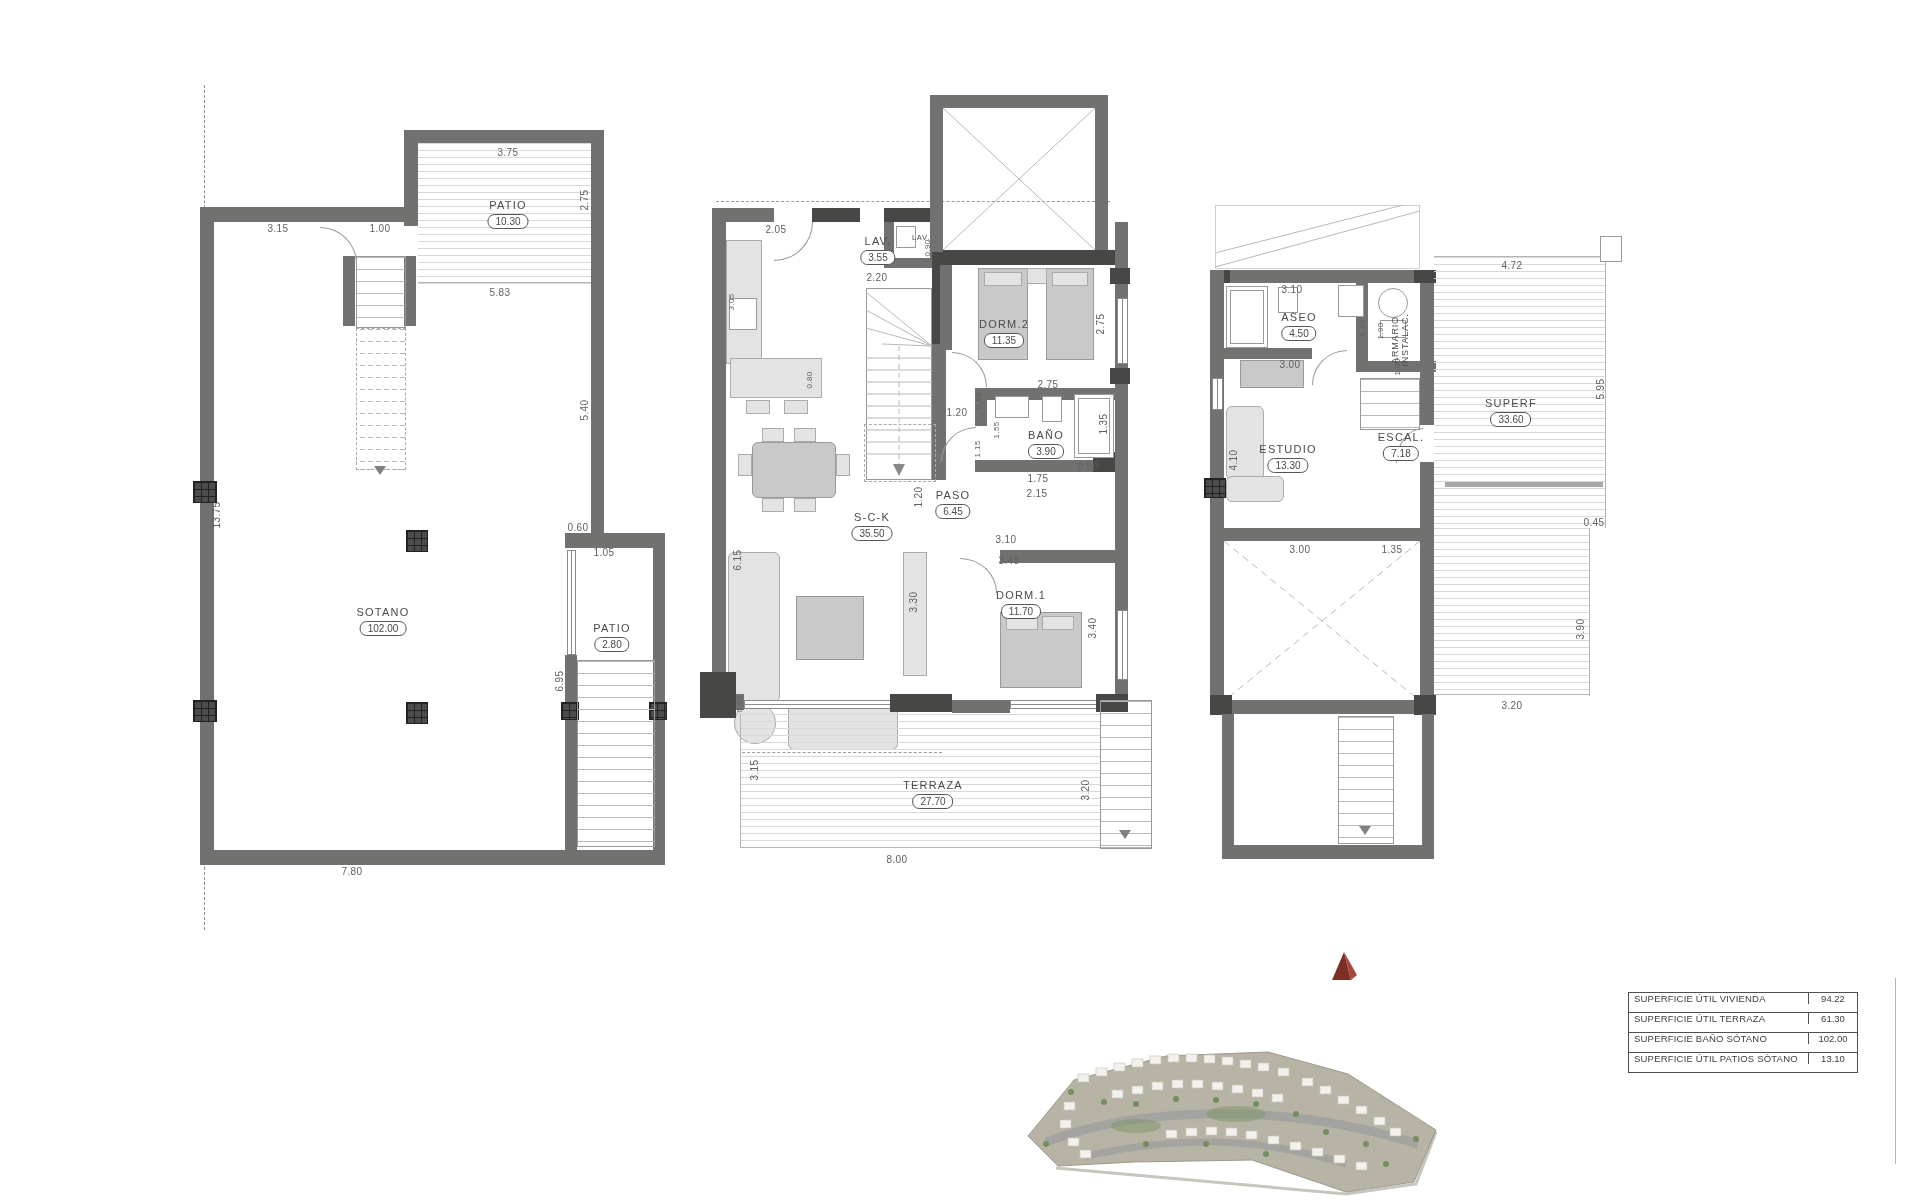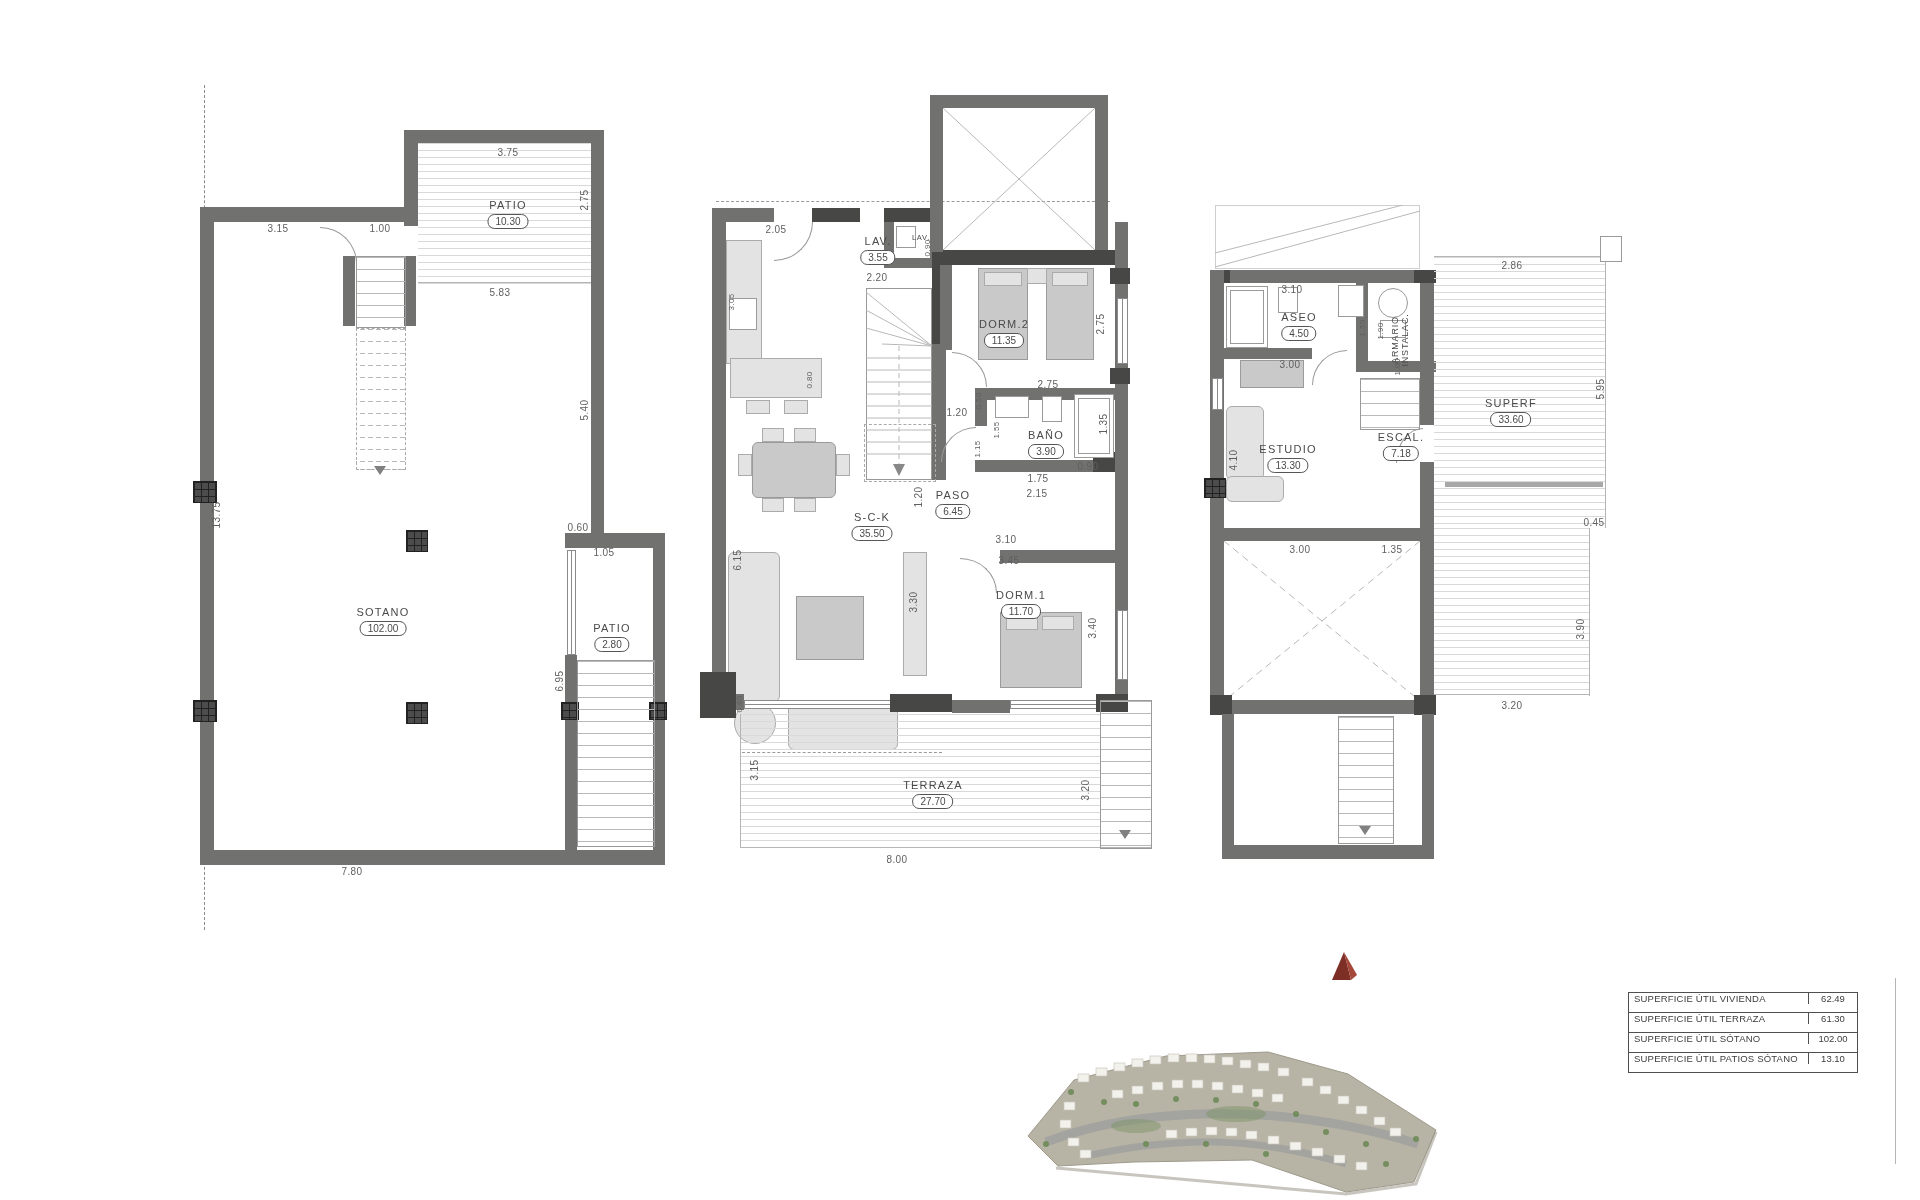--- a/index.html
+++ b/index.html
@@ -282,21 +282,21 @@
     <div class="arrowD" style="left:1365px;top:826px"></div>
     <div class="hatch" style="left:1434px;top:257px;width:172px;height:271px"></div>
     <div class="hatch" style="left:1434px;top:528px;width:156px;height:167px"></div>
     <div class="tline" style="left:1434px;top:256px;width:172px;height:1px"></div>
     <div class="tline" style="left:1605px;top:256px;width:1px;height:272px"></div>
     <div class="furw" style="left:1600px;top:236px;width:20px;height:24px"></div>
     <div class="tline" style="left:1589px;top:528px;width:1px;height:168px"></div>
     <div class="tline" style="left:1434px;top:694px;width:156px;height:1px"></div>
     <div class="gbar" style="left:1445px;top:482px;width:158px;height:5px"></div>
     <div class="rl" style="left:1511px;top:412px"><div class="rn">SUPERF</div><div class="rv">33.60</div></div>
-    <div class="dim" style="left:1512px;top:265px">2.86</div>
+    <div class="dim" style="left:1512px;top:265px">4.72</div>
     <div class="dim v" style="left:1600px;top:389px">5.95</div>
     <div class="dim" style="left:1594px;top:522px">0.45</div>
     <div class="dim v" style="left:1580px;top:629px">3.90</div>
     <div class="dim" style="left:1512px;top:705px">3.20</div>
   </section>
 
   <svg style="position:absolute;left:1016px;top:1044px" width="430" height="152" viewBox="0 0 430 152">
     <path d="M12,92 L58,36 L150,12 L252,8 L332,30 L420,86 L398,138 L330,148 L236,116 L118,118 L42,122 Z" fill="#b7b3a5" stroke="#9e9a8c" stroke-width="1"></path>
     <path d="M40,124 L330,150 L400,140 L420,88" fill="none" stroke="#8f8b7d" stroke-width="3" opacity=".5"></path>
     <path d="M30,98 C120,64 260,56 402,100" fill="none" stroke="#a3a39f" stroke-width="9"></path>
@@ -367,28 +367,28 @@
 
   <svg style="position:absolute;left:1324px;top:948px" width="40" height="36">
     <polygon points="8,32 20,4 27,32" fill="#7d2f26"></polygon>
     <polygon points="20,4 27,32 33,27" fill="#a5473a"></polygon>
   </svg>
 
   <div class="stable">
     <div class="tgroup">
       <div class="trow">
           <div class="tlabel">SUPERFICIE ÚTIL VIVIENDA</div>
-          <div class="tval">62.49</div>
+          <div class="tval">94.22</div>
         </div>
       <div class="trow">
           <div class="tlabel">SUPERFICIE ÚTIL TERRAZA</div>
           <div class="tval">61.30</div>
         </div>
       <div class="trow">
-          <div class="tlabel">SUPERFICIE ÚTIL SÓTANO</div>
+          <div class="tlabel">SUPERFICIE BAÑO SÓTANO</div>
           <div class="tval">102.00</div>
         </div>
       <div class="trow">
           <div class="tlabel">SUPERFICIE ÚTIL PATIOS SÓTANO</div>
           <div class="tval">13.10</div>
         </div>
     </div>
   </div>
   <div class="tline" style="left:1895px;top:978px;width:1px;height:186px"></div>
 

